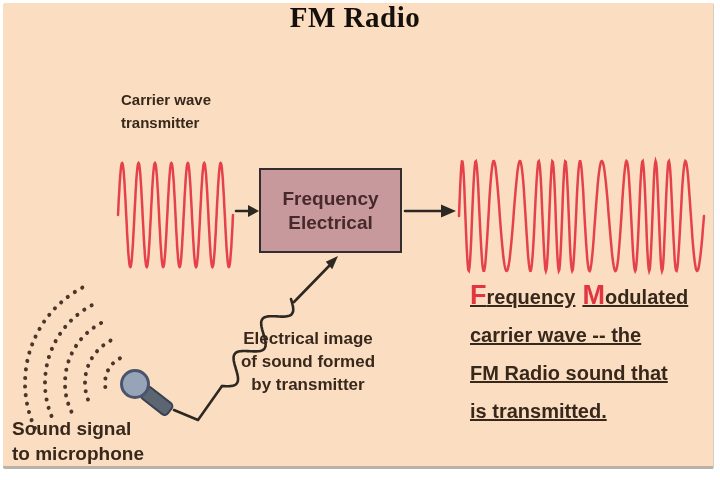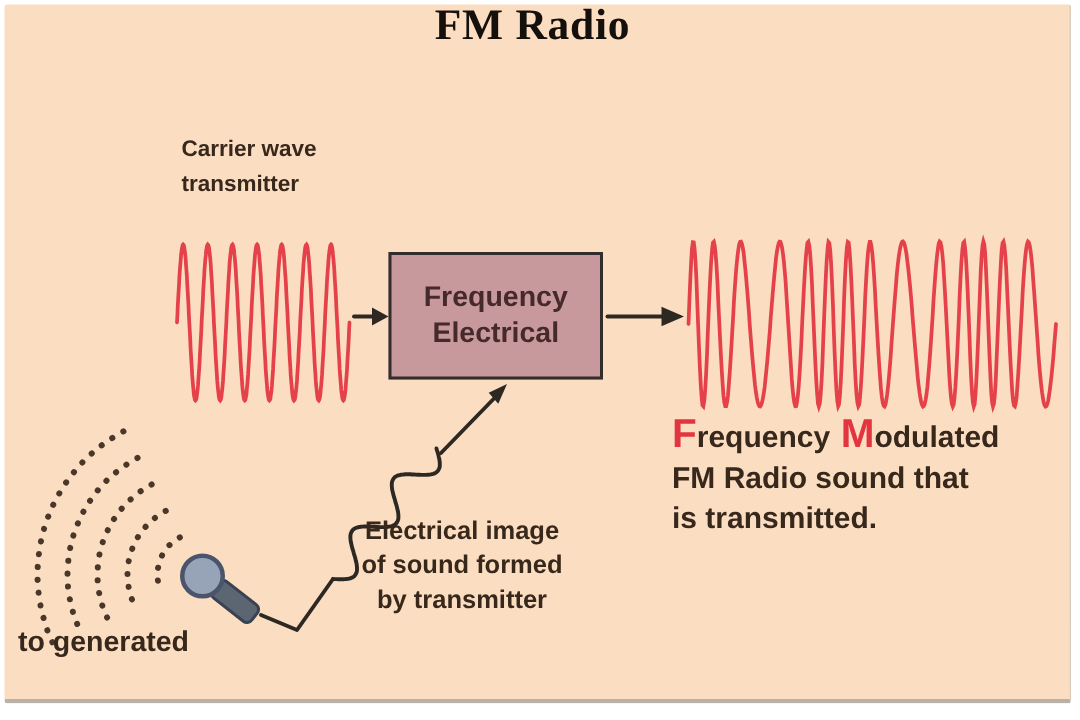--- a/index.html
+++ b/index.html
@@ -14,30 +14,30 @@
     border-radius:2px;
   }
   .overlay{position:absolute;left:0;top:0;width:720px;height:480px;pointer-events:none;}
   .title{
     position:absolute;top:1px;left:0;width:710px;text-align:center;
     font-family:"Liberation Serif",serif;font-weight:700;font-size:29px;
     color:#15100b;letter-spacing:0.5px;
   }
   .label{position:absolute;color:var(--text-dark,#38281c);font-weight:600;}
   .carrier-label{left:121px;top:88px;font-size:15px;line-height:23px;}
-  .electrical-label{left:228px;top:342px;width:160px;text-align:center;font-size:17px;line-height:23px;}
+  .electrical-label{left:228px;top:327px;width:160px;text-align:center;font-size:17px;line-height:23px;}
   .sound-label{left:12px;top:416px;font-size:19px;line-height:25px;}
   .mod-box{
     position:absolute;left:259px;top:168px;width:143px;height:85px;
     box-sizing:border-box;background:var(--box-fill,#c8999c);
     border:2.5px solid var(--box-border,#332d2d);
     display:flex;flex-direction:column;justify-content:center;align-items:center;
     font-size:19px;line-height:24px;font-weight:600;color:#46292b;
   }
-  .fm-caption{left:448px;top:276px;font-size:20px;line-height:27px;}
+  .fm-caption{left:470px;top:276px;font-size:20px;line-height:38px;text-decoration:underline;}
   .fm-caption .init{color:var(--accent-red,#e23540);font-size:27px;font-weight:600;}
   .fm-caption .m-init{margin-left:7px;}
   
   .wave{fill:none;stroke:var(--wave-red,#e5414a);stroke-width:2.5;stroke-linecap:round;}
   .ink{fill:none;stroke:var(--line-dark,#2e2822);stroke-width:2.6;stroke-linecap:round;stroke-linejoin:round;}
   .ink-fill{fill:var(--line-dark,#2e2822);stroke:none;}
   .arc-dots{fill:none;stroke:var(--arc-dots,#4a3729);stroke-width:4;stroke-linecap:round;stroke-dasharray:0.1 8.5;}
   .mic-head{fill:var(--mic-head,#97a3b6);stroke:#4a546c;stroke-width:3;}
   .mic-body{fill:var(--mic-body,#5c6572);stroke:#3a4152;stroke-width:2;}
 </style>
@@ -92,25 +92,27 @@
   <div>transmitter</div>
 </div>
 
 <div class="mod-box">
   <div>Frequency</div>
   <div>Electrical</div>
 </div>
 
 <div class="label fm-caption">
   <div><span class="init">F</span><span>requency</span><span class="init m-init">M</span><span>odulated</span></div>
+  <div>carrier wave -- the</div>
   <div>FM Radio sound that</div>
   <div>is transmitted.</div>
 </div>
 
 <div class="label electrical-label">
   <div>Electrical image</div>
   <div>of sound formed</div>
   <div>by transmitter</div>
 </div>
 
 <div class="label sound-label">
-  <div>to generated</div>
+  <div>Sound signal</div>
+  <div>to microphone</div>
 </div>
 
 </body></html>

